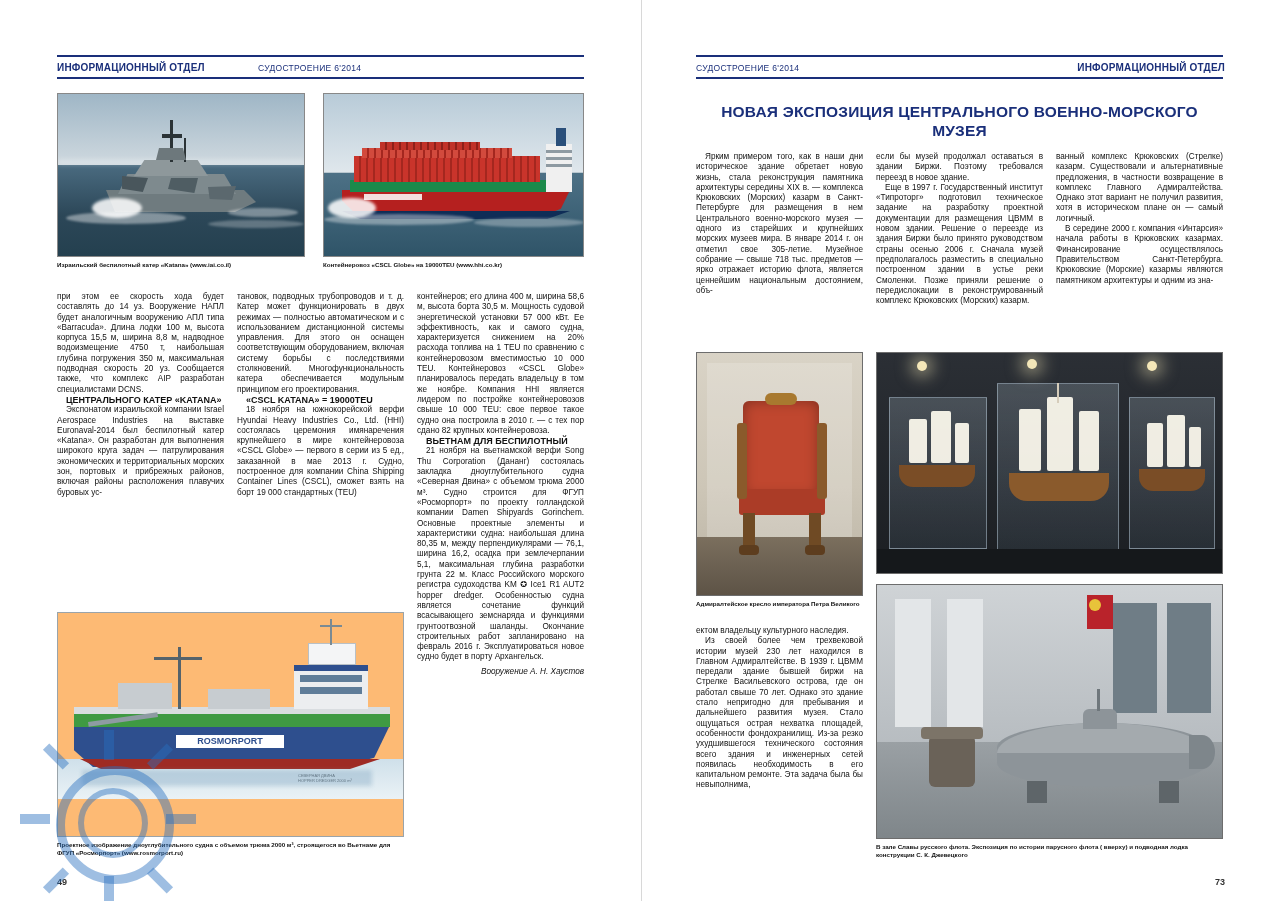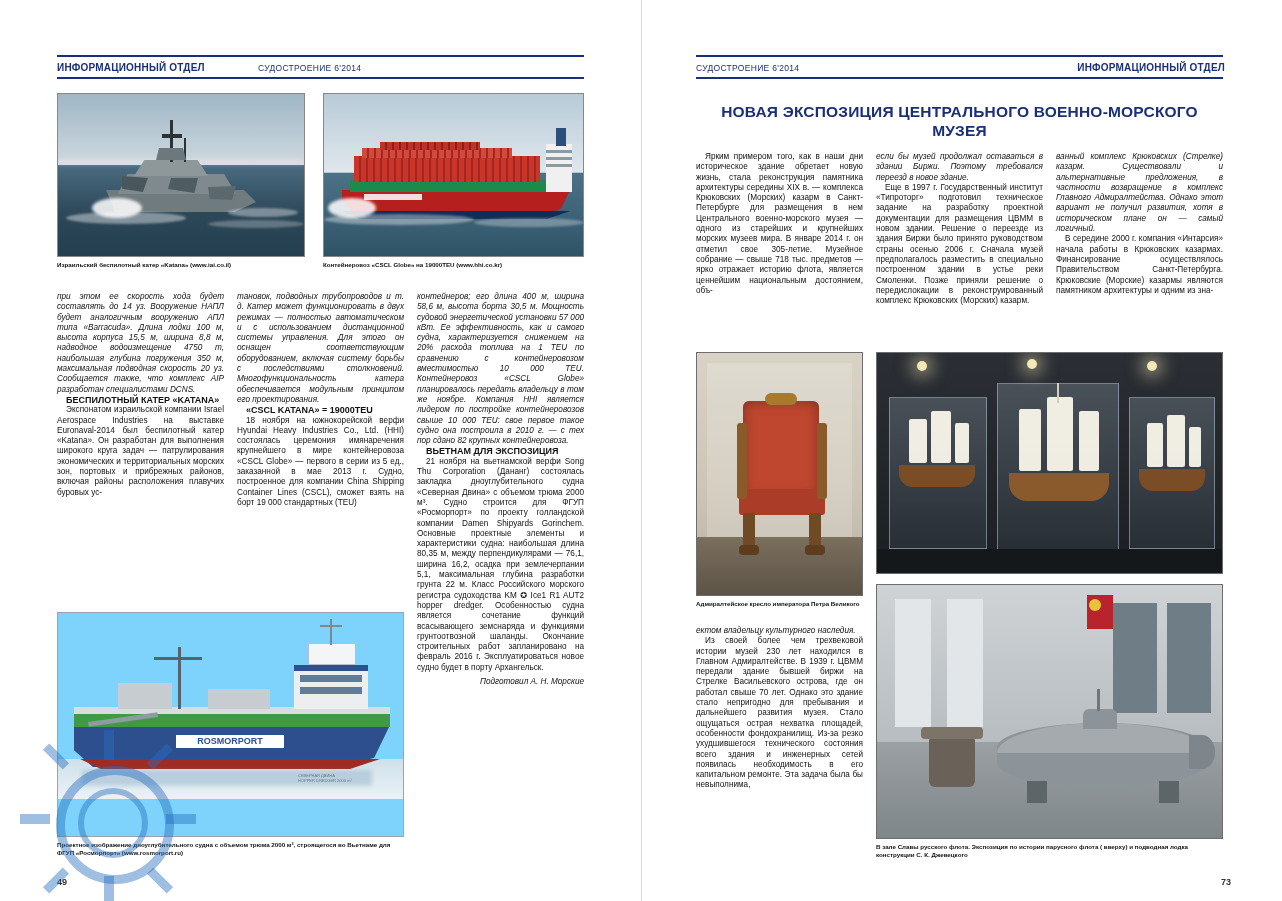--- a/index.html
+++ b/index.html
@@ -17,21 +17,21 @@
   .rh{position:absolute;height:18px;display:flex;align-items:center;}
   .rh-bar{position:absolute;height:2px;background:#1a2f7a;}
   .rh-title{font-weight:bold;font-size:10px;color:#1a2f7a;letter-spacing:.2px;
             text-transform:uppercase;}
   .rh-journal{font-size:8.5px;color:#1a2f7a;letter-spacing:.3px;}
 
   
   .col{position:absolute;font-size:8.2px;line-height:10.3px;text-align:justify;
        color:#111;}
   .col p{margin:0 0 0 0;text-indent:9px;}
-  .col p.noind{text-indent:0;font-style:italic;}
+  .col p.noind{text-indent:0;}
   .sub{font-weight:bold;font-size:9px;margin:7px 0 5px 0;text-indent:0;}
 
   
   .fig{position:absolute;}
   .fig .frame{width:100%;height:100%;border:1px solid #888;box-sizing:border-box;
               overflow:hidden;position:relative;}
   .cap{position:absolute;font-size:6.2px;font-weight:bold;line-height:7.5px;color:#111;}
 
   
   .folio{position:absolute;bottom:14px;font-size:9px;color:#333;font-weight:bold;}
@@ -59,21 +59,21 @@
   .csky{position:absolute;left:0;right:0;top:0;height:48%;
         background:linear-gradient(#b8cbd8,#dfe7ec);}
   .cwater{position:absolute;left:0;right:0;top:48%;bottom:0;
         background:linear-gradient(#4d7186,#2f5468);}
   .chull{position:absolute;background:#b5201f;}
   .cboot{position:absolute;background:#0f2d57;}
   .chouse{position:absolute;background:#e9e9e9;}
   .cbox{position:absolute;}
 
   
-  .dredge{position:absolute;inset:0;background:#7dd3fc;}
+  .dredge{position:absolute;inset:0;background:#fdba74;}
   .dhull{position:absolute;}
   .dline{position:absolute;background:#7a8a93;}
 
   
   .mus{position:absolute;inset:0;}
   .mwall{position:absolute;inset:0;}
   .chair{position:absolute;}
   .spot{position:absolute;border-radius:50%;}
   .case{position:absolute;}
   .shipmodel{position:absolute;}
@@ -168,35 +168,35 @@
           <div class="splash" style="left:4px;top:104px;width:48px;height:20px;"></div>
           <div class="wakeA" style="left:0px;top:120px;width:150px;height:11px;opacity:.5;"></div>
           <div class="wakeA" style="left:150px;top:124px;width:110px;height:9px;opacity:.4;"></div>
         </div>
       </div>
     </div>
     <div class="cap" style="left:323px;top:261px;width:261px;">Контейнеровоз «CSCL Globe» на 19000TEU (www.hhi.co.kr)</div>
 
     <div class="col" style="left:57px;top:292px;width:167px;">
       <p class="noind">при этом ее скорость хода будет составлять до 14 уз. Вооружение НАПЛ будет аналогичным вооружению АПЛ типа «Barracuda». Длина лодки 100 м, высота корпуса 15,5 м, ширина 8,8 м, надводное водоизмещение 4750 т, наибольшая глубина погружения 350 м, максимальная подводная скорость 20 уз. Сообщается также, что комплекс AIP разработан специалистами DCNS.</p>
-      <p class="sub">БЕСПИЛОТНЫЙ КАТЕР «KATANA»</p>
+      <p class="sub">ЦЕНТРАЛЬНОГО КАТЕР «KATANA»</p>
       <p>Экспонатом израильской компании Israel Aerospace Industries на выставке Euronaval-2014 был беспилотный катер «Katana». Он разработан для выполнения широкого круга задач — патрулирования экономических и территориальных морских зон, портовых и прибрежных районов, включая районы расположения плавучих буровых ус-</p>
     </div>
 
     <div class="col" style="left:237px;top:292px;width:167px;">
       <p class="noind">тановок, подводных трубопроводов и т. д. Катер может функционировать в двух режимах — полностью автоматическом и с использованием дистанционной системы управления. Для этого он оснащен соответствующим оборудованием, включая систему борьбы с последствиями столкновений. Многофункциональность катера обеспечивается модульным принципом его проектирования.</p>
       <p class="sub">«CSCL KATANA» = 19000TEU</p>
       <p>18 ноября на южнокорейской верфи Hyundai Heavy Industries Co., Ltd. (HHI) состоялась церемония имянаречения крупнейшего в мире контейнеровоза «CSCL Globe» — первого в серии из 5 ед., заказанной в мае 2013 г. Судно, построенное для компании China Shipping Container Lines (CSCL), сможет взять на борт 19 000 стандартных (TEU)</p>
     </div>
 
     <div class="col" style="left:417px;top:292px;width:167px;">
       <p class="noind">контейнеров; его длина 400 м, ширина 58,6 м, высота борта 30,5 м. Мощность судовой энергетической установки 57 000 кВт. Ее эффективность, как и самого судна, характеризуется снижением на 20% расхода топлива на 1 TEU по сравнению с контейнеровозом вместимостью 10 000 TEU. Контейнеровоз «CSCL Globe» планировалось передать владельцу в том же ноябре. Компания HHI является лидером по постройке контейнеровозов свыше 10 000 TEU: свое первое такое судно она построила в 2010 г. — с тех пор сдано 82 крупных контейнеровоза.</p>
-      <p class="sub">ВЬЕТНАМ ДЛЯ ЭКСПОЗИЦИЯ</p>
+      <p class="sub">ВЬЕТНАМ ДЛЯ БЕСПИЛОТНЫЙ</p>
       <p>21 ноября на вьетнамской верфи Song Thu Corporation (Дананг) состоялась закладка дноуглубительного судна «Северная Двина» с объемом трюма 2000 м³. Судно строится для ФГУП «Росморпорт» по проекту голландской компании Damen Shipyards Gorinchem. Основные проектные элементы и характеристики судна: наибольшая длина 80,35 м, между перпендикулярами — 76,1, ширина 16,2, осадка при землечерпании 5,1, максимальная глубина разработки грунта 22 м. Класс Российского морского регистра судоходства KM ✪ Ice1 R1 AUT2 hopper dredger. Особенностью судна является сочетание функций всасывающего земснаряда и функциями грунтоотвозной шаланды. Окончание строительных работ запланировано на февраль 2016 г. Эксплуатироваться новое судно будет в порту Архангельск.</p>
-      <p style="text-indent:0;text-align:right;font-style:italic;margin-top:4px;">Подготовил А. Н. Морские</p>
+      <p style="text-indent:0;text-align:right;font-style:italic;margin-top:4px;">Вооружение А. Н. Хаустов</p>
     </div>
 
     <div class="fig" style="left:57px;top:612px;width:347px;height:225px;">
       <div class="frame" style="border-color:#9aa4aa;">
         <div class="dredge">
 
           <div style="position:absolute;left:0;right:0;top:146px;height:40px;background:linear-gradient(#cfe0ea,#eaf2f6);"></div>
 
           <div class="dhull" style="left:16px;top:112px;width:316px;height:42px;background:#2e4f8e;
                clip-path:polygon(0 0,100% 0,95% 78%,84% 100%,6% 100%,0 60%);"></div>
@@ -355,21 +355,21 @@
           <div style="position:absolute;left:150px;top:196px;width:20px;height:22px;background:#5e6569;"></div>
           <div style="position:absolute;left:282px;top:196px;width:20px;height:22px;background:#5e6569;"></div>
 
           <div style="position:absolute;left:52px;top:150px;width:46px;height:52px;background:#6a6258;border-radius:6px;"></div>
           <div style="position:absolute;left:44px;top:142px;width:62px;height:12px;background:#7c7468;border-radius:4px;"></div>
         </div>
       </div>
     </div>
     <div class="cap" style="left:235px;top:843px;width:347px;line-height:7.6px;">В зале Славы русского флота. Экспозиция по истории парусного флота ( вверху) и подводная лодка конструкции С. К. Джевецкого</div>
 
-    <div class="folio" style="right:51px;">73</div>
+    <div class="folio" style="right:57px;">73</div>
   </div>
 </div>
 
 <div class="wm">
   <div class="wm-sun">
     <div class="wm-ring" style="left:36px;top:36px;width:100px;height:100px;"></div>
     <div class="wm-ring" style="left:58px;top:58px;width:58px;height:58px;border-width:6px;"></div>
     <div class="wm-ray" style="left:84px;top:0;width:10px;height:30px;"></div>
     <div class="wm-ray" style="left:84px;top:146px;width:10px;height:30px;"></div>
     <div class="wm-ray" style="left:0;top:84px;width:30px;height:10px;"></div>

